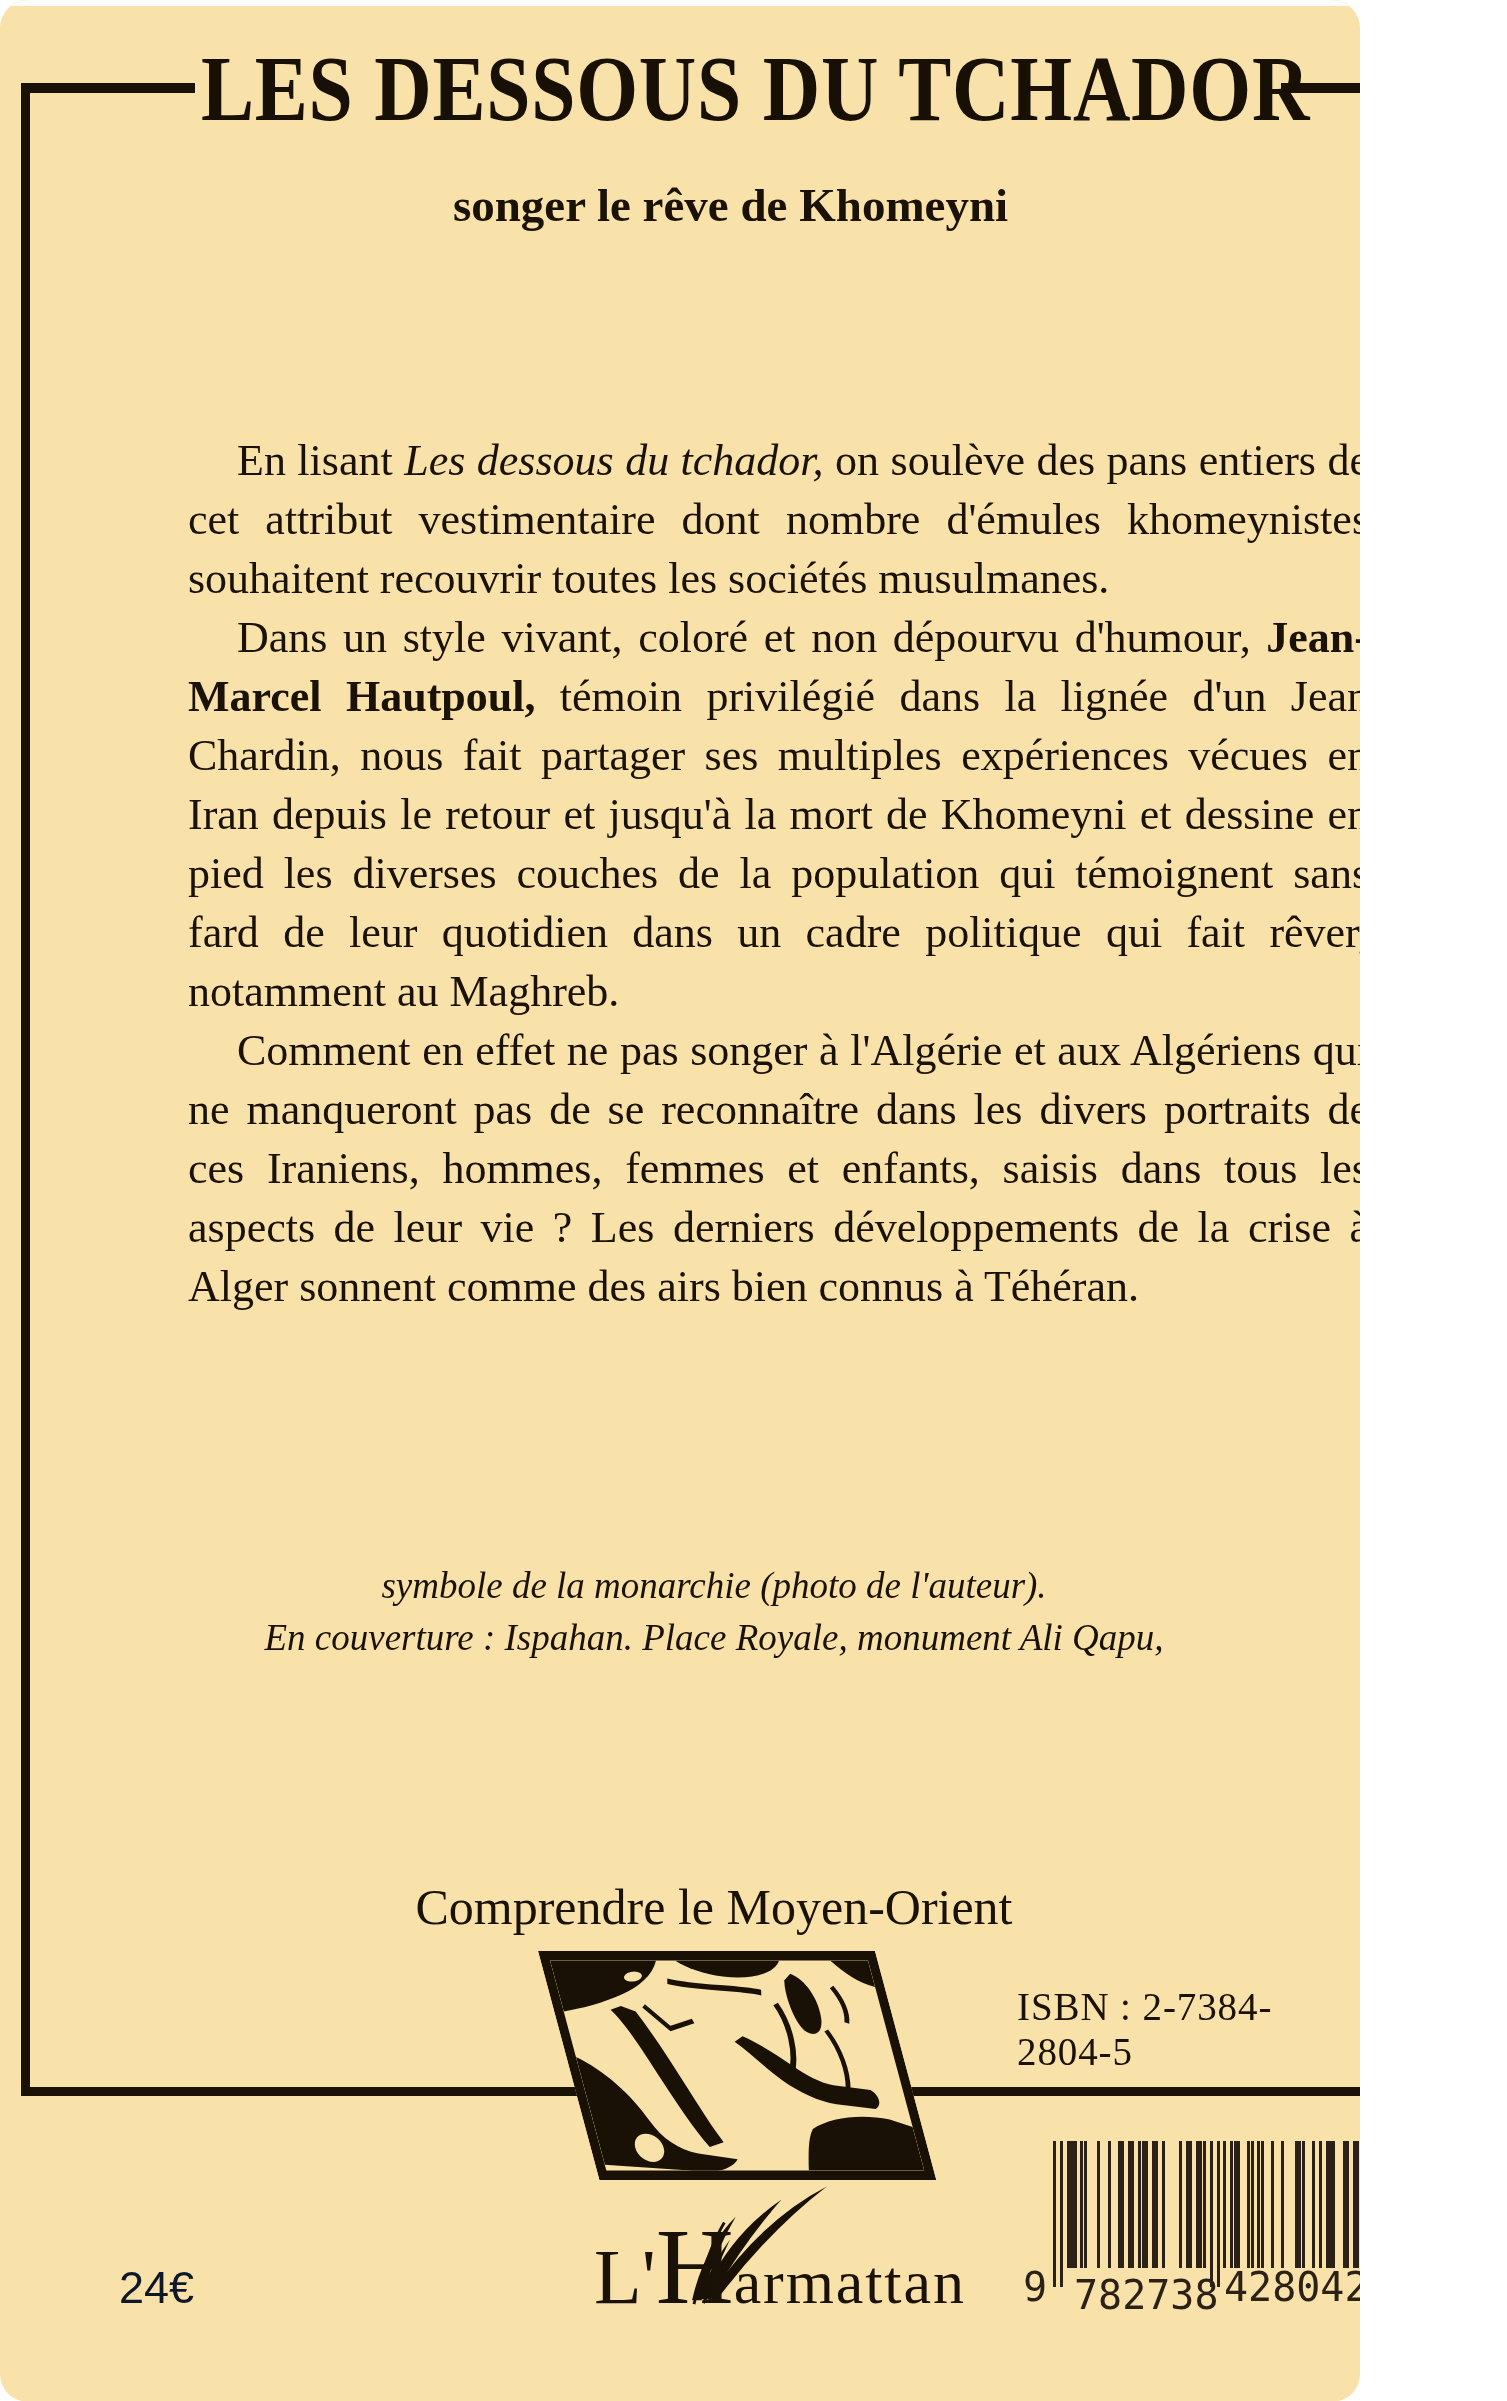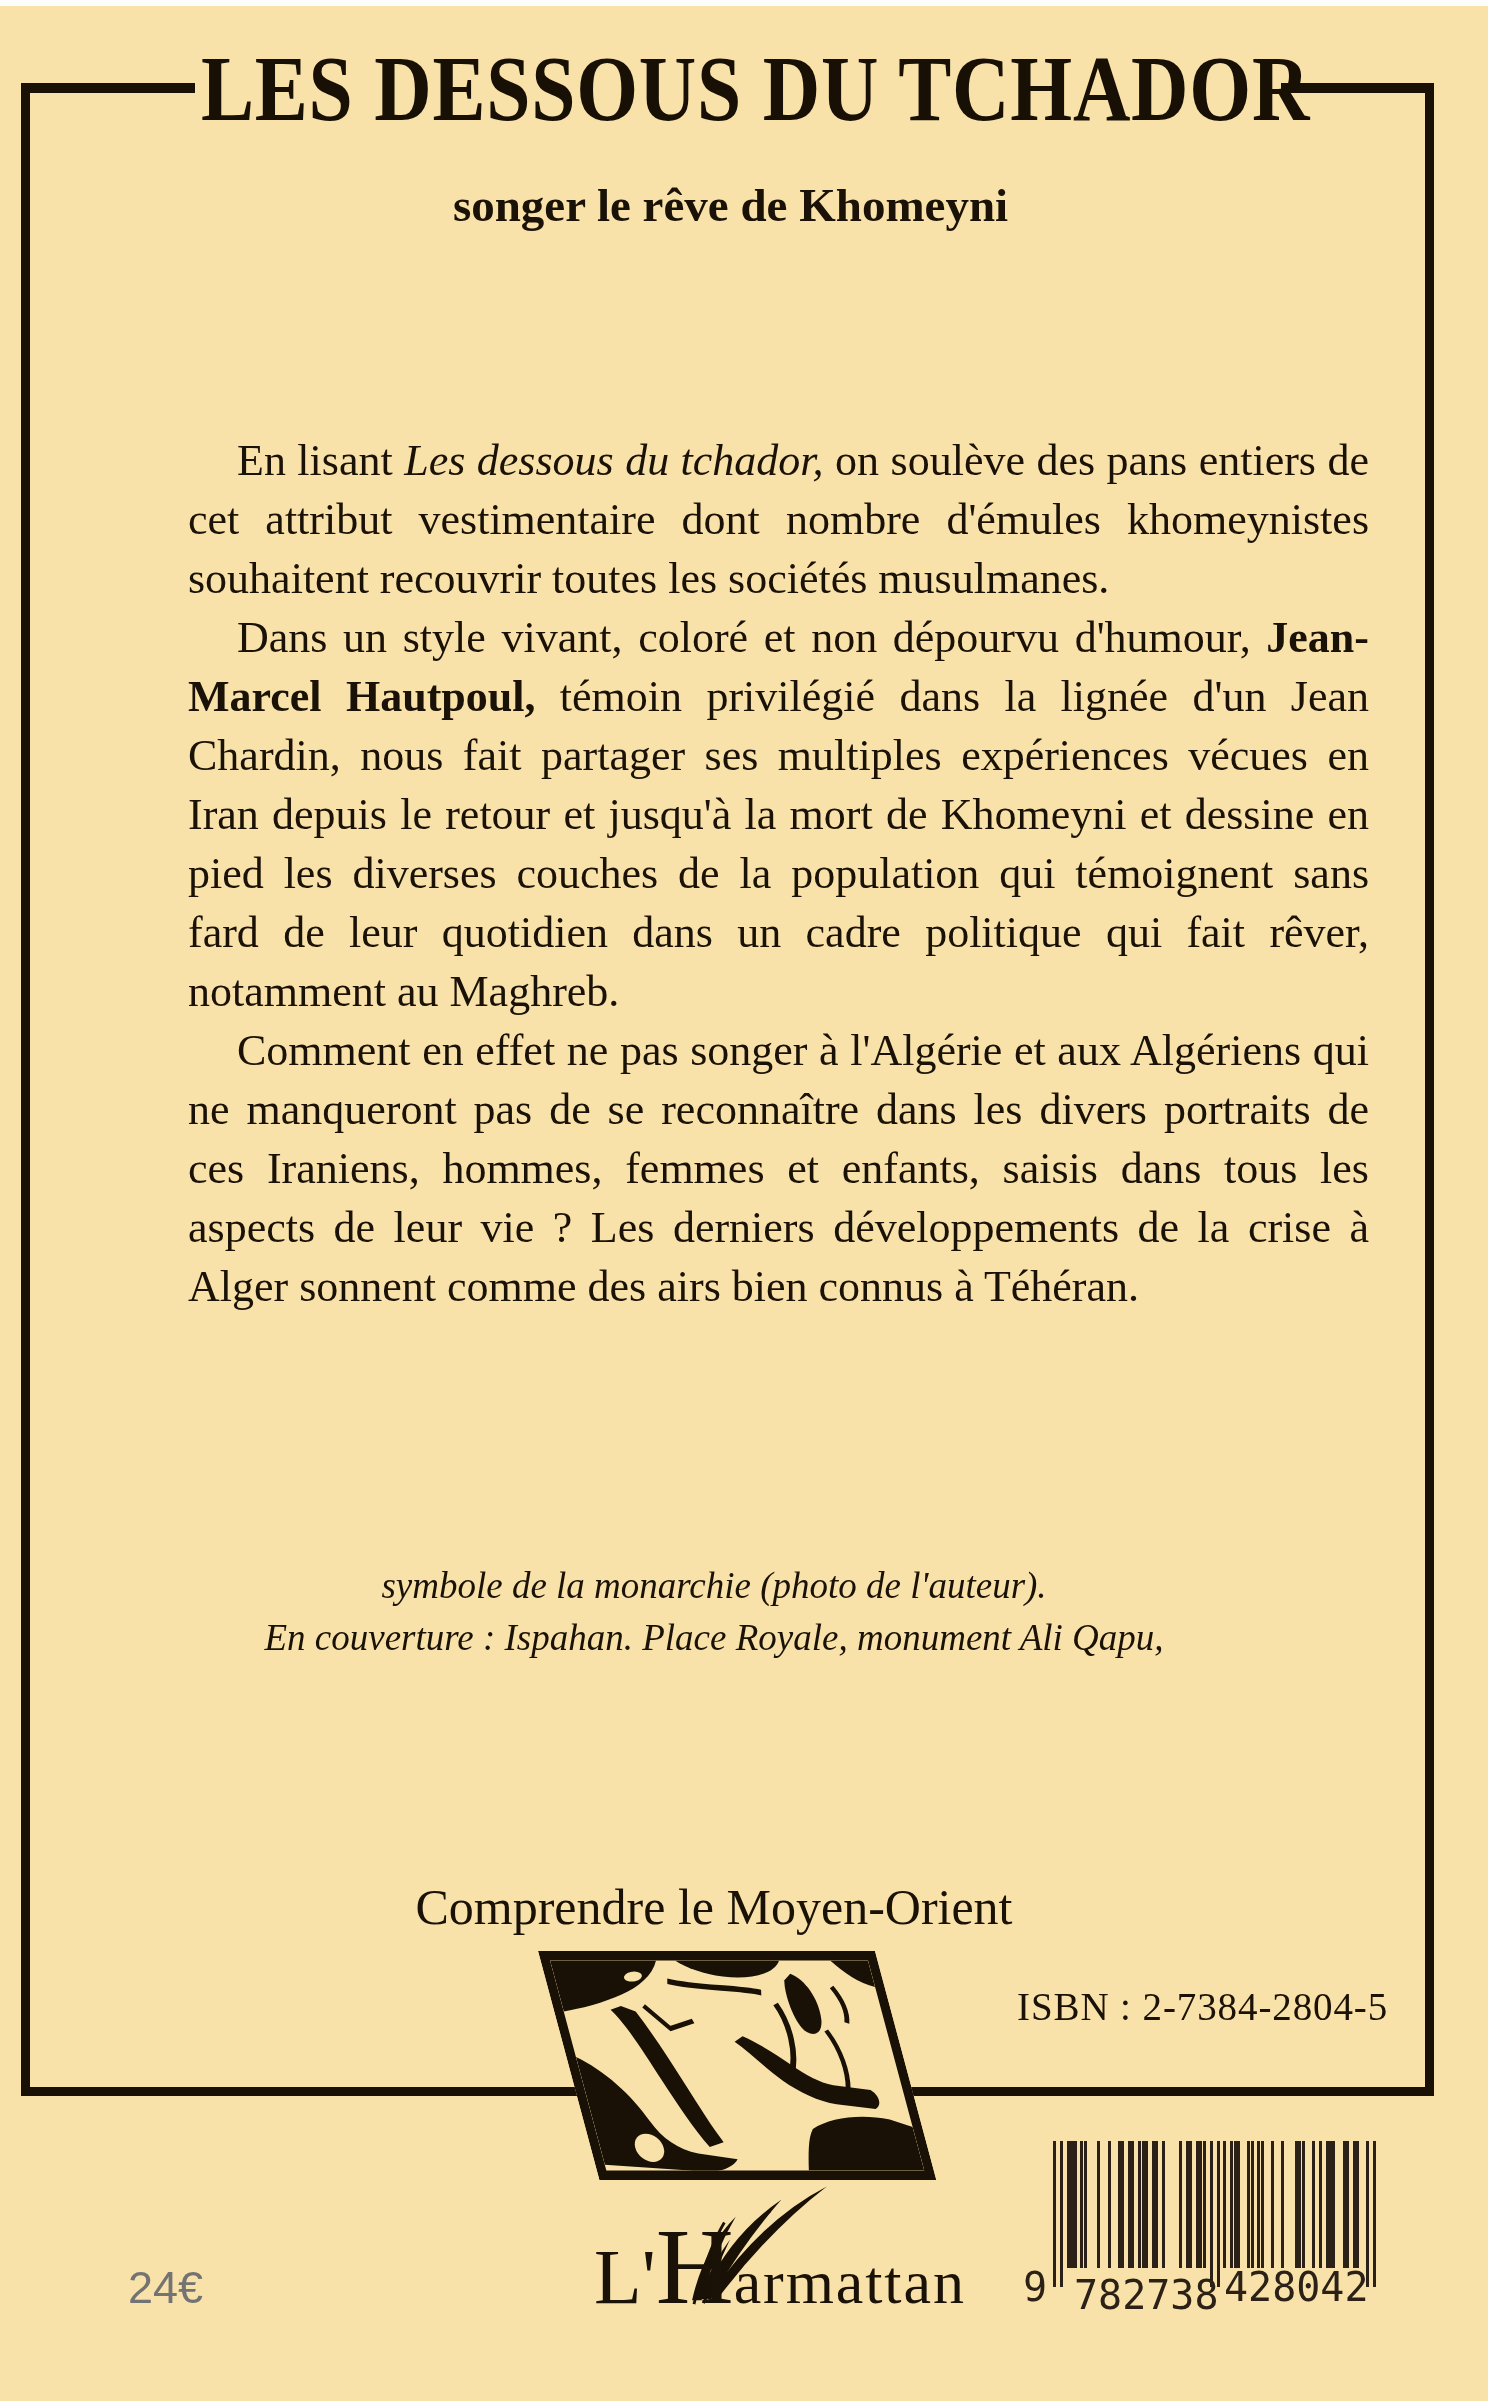--- a/index.html
+++ b/index.html
@@ -1,22 +1,23 @@
 <!DOCTYPE html>
 <html style="font-size:15px"><head>
 <meta charset="utf-8">
 <style>
   html,body{margin:0;padding:0;}
   .page{
     position:relative;
-    width:1488px;height:2402px;
+    width:1360px;height:2402px;
     background:#f8e2a9;
     font-family:"Liberation Serif", serif;
     color:#1b1207;
     overflow:hidden;
+    border-radius:28px;
   }
   .scan-strip{position:absolute;left:0;top:0;width:100%;height:5.7px;background:#fdfdfb;}
   
   .frame{
     position:absolute;left:21px;top:83px;width:1413px;height:2013px;
     box-sizing:border-box;
     border:9.5px solid #1a1106;border-top:none;
   }
   .topseg{position:absolute;top:83px;height:9.5px;background:#1a1106;}
   .topseg.left{left:21px;width:174px;}
@@ -71,22 +72,22 @@
   .bar{position:absolute;top:0;background:#2b2117;}
   .bc-digit{
     position:absolute;top:123px;
     font-family:"DejaVu Sans Mono", monospace;font-size:40px;color:#2b2117;
   }
   .bc-first{left:-30px;}
   .bc-left{left:21px;margin-top:8px;}
   .bc-right{left:171px;}
   
   .price{
-    position:absolute;left:128px;top:2262px;
-    font-family:"Liberation Sans", sans-serif;font-size:45px;color:#737373;
+    position:absolute;left:119px;top:2262px;
+    font-family:"Liberation Sans", sans-serif;font-size:45px;color:#0f172a;
   }
 </style>
 </head>
 <body>
 
 <div class="page">
   <div class="scan-strip"></div>
 
   <div class="frame"></div>
   <div class="topseg left"></div>

